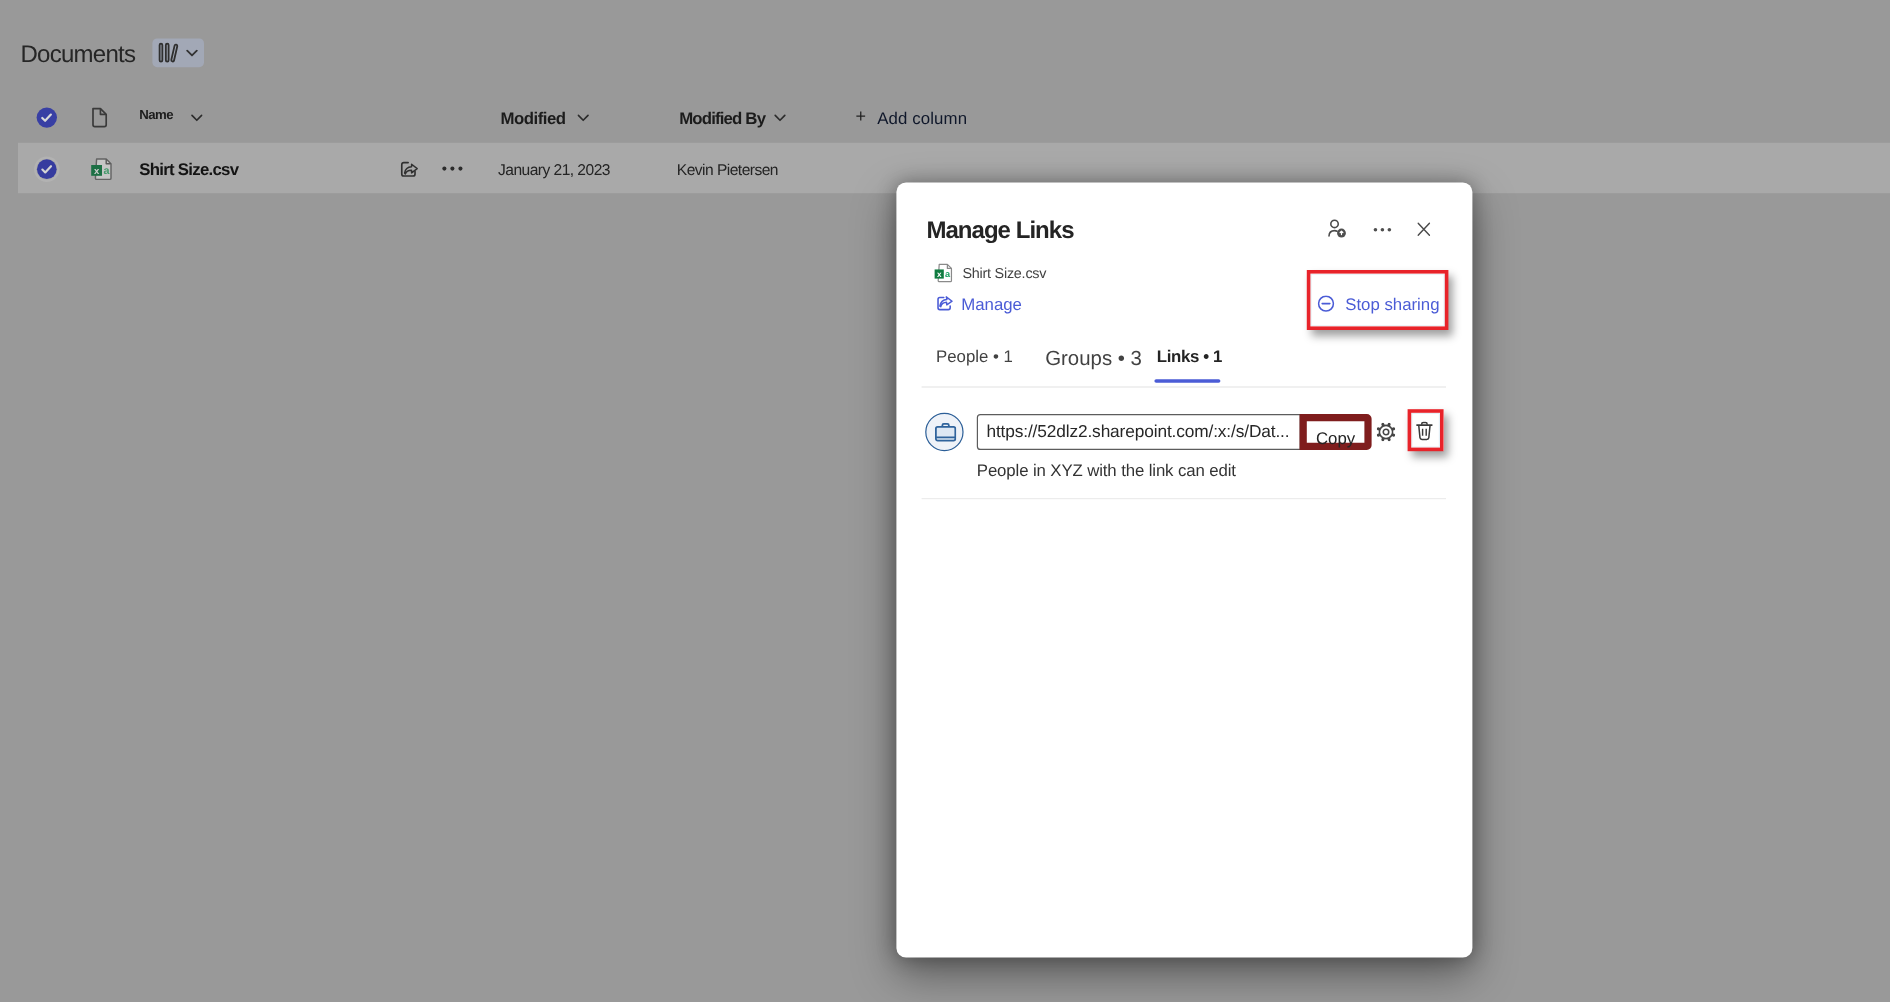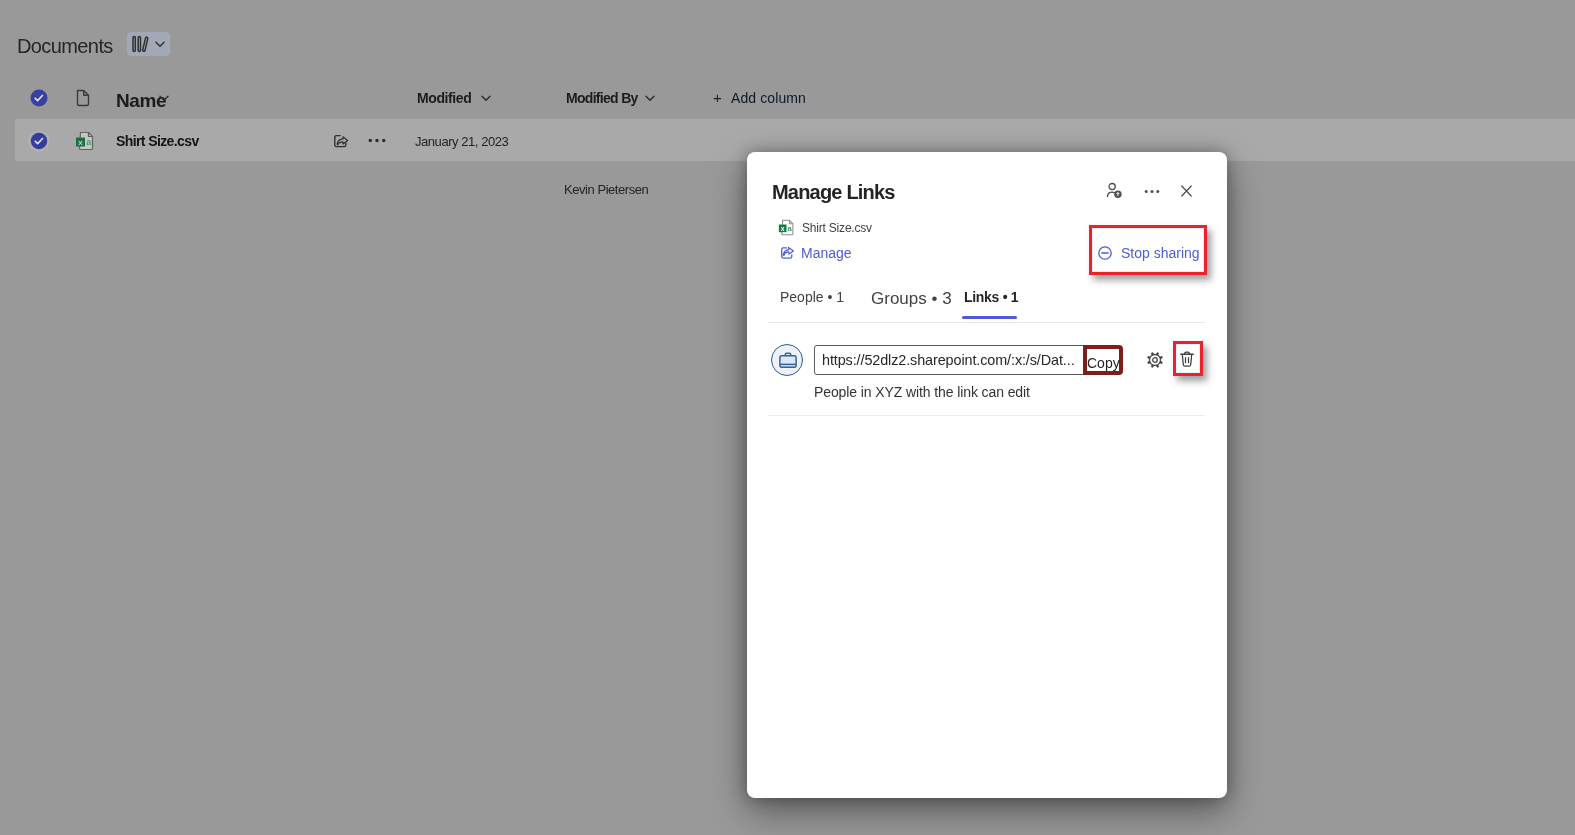--- a/index.html
+++ b/index.html
@@ -23,21 +23,21 @@
 </svg>
 
 <svg class="abs" style="left:30px;top:89px;" width="18" height="18" viewBox="0 0 18 18">
   <circle cx="9" cy="9" r="8.5" fill="#383fa4"></circle>
   <path d="M5.2 9.3l2.4 2.4 4.8-5.2" fill="none" stroke="#d9d9d9" stroke-width="1.8" stroke-linecap="round" stroke-linejoin="round"></path>
 </svg>
 <svg class="abs" style="left:74px;top:88px;" width="18" height="19" viewBox="0 0 18 19">
   <path d="M3.5 2.5 h6.2 l4.8 4.8 v8.7 a1.5 1.5 0 0 1 -1.5 1.5 h-8 a1.5 1.5 0 0 1 -1.5 -1.5 z" fill="none" stroke="#3a3a3a" stroke-width="1.4" stroke-linejoin="round"></path>
   <path d="M9.7 2.7 v4.6 h4.6" fill="none" stroke="#3a3a3a" stroke-width="1.4" stroke-linejoin="round"></path>
 </svg>
-<div class="abs" style="left:116px;top:90px;font-size:19px;font-weight:700;color:#1c1c1c;letter-spacing:-0.4px;">Name</div>
+<div class="abs" style="left:116px;top:90px;font-size:11px;font-weight:700;color:#1c1c1c;letter-spacing:-0.4px;">Name</div>
 <svg class="abs" style="left:159px;top:95px;" width="10" height="7" viewBox="0 0 10 7">
     <path d="M1 1.2 L5 5.2 L9 1.2" fill="none" stroke="#2c2c2c" stroke-width="1.4" stroke-linecap="round" stroke-linejoin="round"></path>
   </svg>
 <div class="abs" style="left:417px;top:90px;font-size:14px;font-weight:700;color:#1c1c1c;letter-spacing:-0.4px;">Modified</div>
 <svg class="abs" style="left:481px;top:95px;" width="10" height="7" viewBox="0 0 10 7">
     <path d="M1 1.2 L5 5.2 L9 1.2" fill="none" stroke="#2c2c2c" stroke-width="1.4" stroke-linecap="round" stroke-linejoin="round"></path>
   </svg>
 <div class="abs" style="left:566px;top:90px;font-size:14px;font-weight:700;color:#1c1c1c;letter-spacing:-0.7px;">Modified By</div>
 <svg class="abs" style="left:645px;top:95px;" width="10" height="7" viewBox="0 0 10 7">
     <path d="M1 1.2 L5 5.2 L9 1.2" fill="none" stroke="#2c2c2c" stroke-width="1.4" stroke-linecap="round" stroke-linejoin="round"></path>
@@ -64,21 +64,21 @@
 <svg class="abs" style="left:333px;top:133px;" width="17" height="16" viewBox="0 0 16 15">
   <path d="M6.7 2.4 H3.3 C2.2 2.4 1.7 2.9 1.7 4.0 v7.2 c0 1.1 .5 1.6 1.6 1.6 h7.2 c1.1 0 1.6-.5 1.6-1.6 v-1.8" fill="none" stroke="#303030" stroke-width="1.3" stroke-linecap="round" stroke-linejoin="round"></path>
   <path d="M3.9 10.5 C4.4 7.5 6.4 5.8 9.4 5.6 L9.4 3.6 L13.8 7.0 L9.4 10.4 L9.4 8.4 C7.0 8.4 5.2 9.3 4.5 11.2 Z" fill="none" stroke="#303030" stroke-width="1.15" stroke-linejoin="round"></path>
 </svg>
 <svg class="abs" style="left:368px;top:138px;" width="18" height="5" viewBox="0 0 18 5">
   <circle cx="2.3" cy="2.5" r="1.7" fill="#2c2c2c"></circle>
     <circle cx="9" cy="2.5" r="1.7" fill="#2c2c2c"></circle>
     <circle cx="15.7" cy="2.5" r="1.7" fill="#2c2c2c"></circle>
 </svg>
 <div class="abs" style="left:415px;top:133.5px;font-size:13px;color:#242424;letter-spacing:-0.45px;">January 21, 2023</div>
-<div class="abs" style="left:564px;top:133.5px;font-size:13px;color:#242424;letter-spacing:-0.45px;margin-top:48px;">Kevin Pietersen</div>
+<div class="abs" style="left:564px;top:133.5px;font-size:13px;color:#242424;letter-spacing:-0.45px;">Kevin Pietersen</div>
 
 <div class="abs" style="left:747px;top:152px;width:480px;height:646px;background:#ffffff;border-radius:8px;box-shadow:0 14px 36px rgba(0,0,0,0.40), 0 0 16px rgba(0,0,0,0.30);"></div>
 
 <div class="abs" style="left:772px;top:181px;font-size:20px;font-weight:700;color:#242424;letter-spacing:-0.8px;">Manage Links</div>
 
 <svg class="abs" style="left:1106px;top:182px;" width="17" height="17" viewBox="0 0 17 17">
   <circle cx="6.1" cy="4.6" r="3.1" fill="none" stroke="#4a4a4a" stroke-width="1.3"></circle>
   <path d="M1.5 14.6 c0.1-2.7 2-4.4 4.6-4.4 0.8 0 1.6 0.2 2.2 0.5" fill="none" stroke="#4a4a4a" stroke-width="1.3" stroke-linecap="round"></path>
   <circle cx="11.9" cy="12.2" r="3.7" fill="#4f4f4f"></circle>
   <path d="M11.9 13.5 v-2.6 M10.75 11.75 l1.15-1.15 1.15 1.15" fill="none" stroke="#fff" stroke-width="1.0" stroke-linecap="round" stroke-linejoin="round"></path>
@@ -121,21 +121,21 @@
 <div class="abs" style="left:768px;top:322px;width:437px;height:1px;background:#e6e6e6;"></div>
 
 <div class="abs" style="left:771px;top:344px;width:32px;height:32px;border-radius:50%;border:1.8px solid #2b5e97;background:#eef2f8;"></div>
 <svg class="abs" style="left:778.5px;top:350.5px;" width="18" height="18" viewBox="0 0 18 18">
   <path d="M6.3 4.8 V3.5 c0-0.7 0.5-1.2 1.2-1.2 h3 c0.7 0 1.2 0.5 1.2 1.2 V4.8" fill="none" stroke="#2f639c" stroke-width="1.5"></path>
   <rect x="0.9" y="4.8" width="16.2" height="11.4" rx="1.5" fill="#dde7f3" stroke="#2f639c" stroke-width="1.5"></rect>
   <path d="M1.1 13.4 h15.8" stroke="#2f639c" stroke-width="1.5"></path>
 </svg>
 <div class="abs" style="left:814px;top:344.5px;width:270px;height:30px;border:1px solid #5c5c5c;border-radius:3px 0 0 3px;background:#fff;"></div>
 <div class="abs" style="left:822px;top:352px;width:255px;overflow:hidden;white-space:nowrap;font-size:14.4px;color:#272727;letter-spacing:-0.1px;">https://52dlz2.sharepoint.com/:x:/s/Dat...</div>
-<div class="abs" style="left:1083px;top:344.5px;width:40px;height:30px;border:4px solid #7f1d1d;border-radius:0 4px 4px 0;background:#fff;font-size:14px;color:#242424;text-align:center;line-height:28px;">Copy</div>
+<div class="abs" style="left:1083px;top:344.5px;width:60px;height:30px;border:6px solid #7f1d1d;border-radius:0 4px 4px 0;background:#fff;font-size:14px;color:#242424;text-align:center;line-height:28px;">Copy</div>
 
 <svg class="abs" style="left:1147px;top:352px;" width="16" height="16" viewBox="0 0 16 16">
   <line x1="13.17" y1="10.14" x2="14.37" y2="10.64" stroke="#454545" stroke-width="2.5" stroke-linecap="round"></line>
   <line x1="10.14" y1="13.17" x2="10.64" y2="14.37" stroke="#454545" stroke-width="2.5" stroke-linecap="round"></line>
   <line x1="5.86" y1="13.17" x2="5.36" y2="14.37" stroke="#454545" stroke-width="2.5" stroke-linecap="round"></line>
   <line x1="2.83" y1="10.14" x2="1.63" y2="10.64" stroke="#454545" stroke-width="2.5" stroke-linecap="round"></line>
   <line x1="2.83" y1="5.86" x2="1.63" y2="5.36" stroke="#454545" stroke-width="2.5" stroke-linecap="round"></line>
   <line x1="5.86" y1="2.83" x2="5.36" y2="1.63" stroke="#454545" stroke-width="2.5" stroke-linecap="round"></line>
   <line x1="10.14" y1="2.83" x2="10.64" y2="1.63" stroke="#454545" stroke-width="2.5" stroke-linecap="round"></line>
   <line x1="13.17" y1="5.86" x2="14.37" y2="5.36" stroke="#454545" stroke-width="2.5" stroke-linecap="round"></line>

